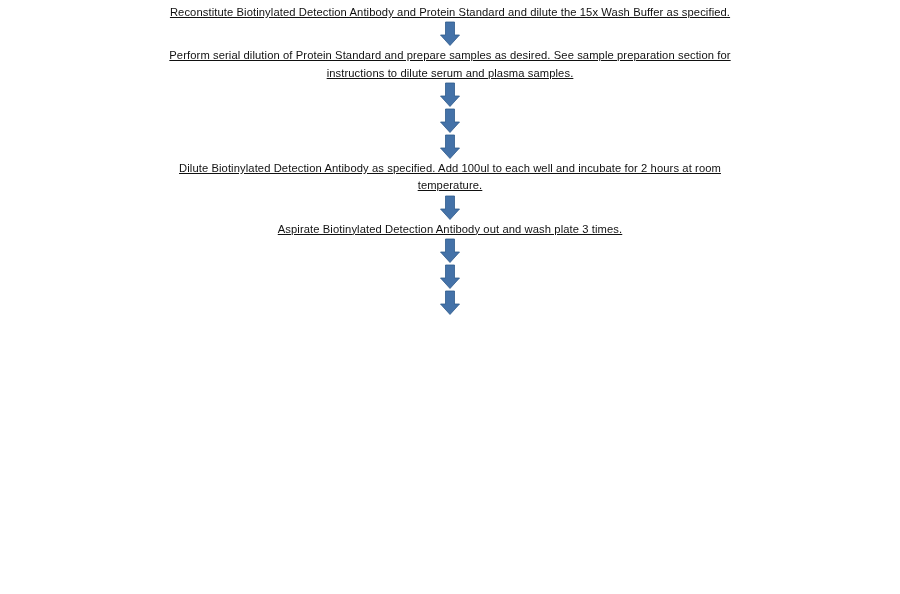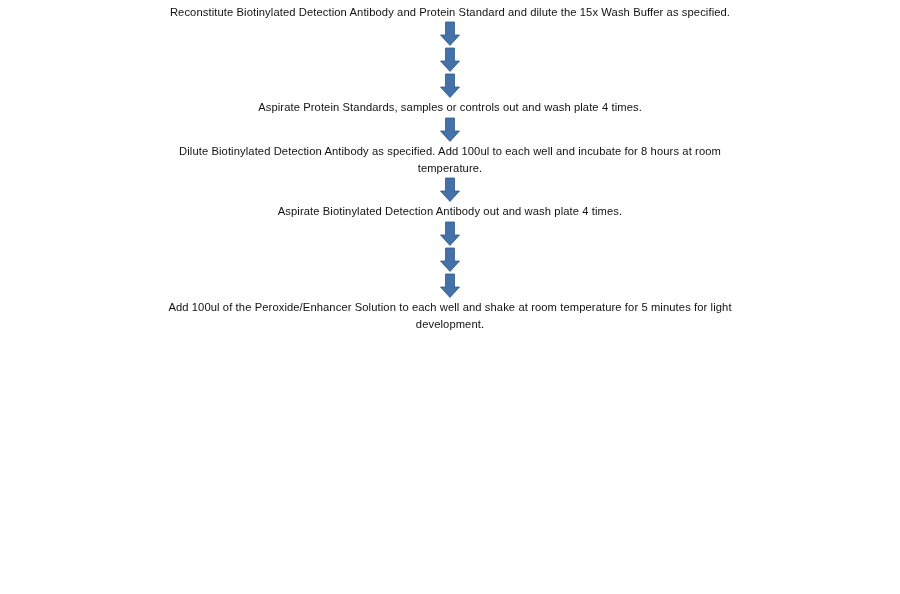--- a/index.html
+++ b/index.html
@@ -22,20 +22,21 @@
     flex-direction: column;
     align-items: center;
   }
   .step {
     width: 600px;
     text-align: center;
     font-size: 11.2px;
     line-height: 1.55;
     color: #111111;
     letter-spacing: 0.1px;
+    text-decoration: underline;
   }
   .arrow-wrap {
     display: flex;
     justify-content: center;
     align-items: center;
     height: 26px;
   }
   .arrow {
     display: block;
   }
@@ -45,51 +46,21 @@
 
 <div id="flow">
     <div class="step">Reconstitute Biotinylated Detection Antibody and Protein Standard and dilute the 15x Wash Buffer as specified.</div>
     <div class="arrow-wrap">
       <span>
         <svg class="arrow" width="26" height="26" viewBox="0 0 26 26" aria-hidden="true">
           <polygon points="8.5,1 17.5,1 17.5,14 22.5,14 13,24.5 3.5,14 8.5,14" fill="#4472a8" stroke="#2f5a8c" stroke-width="0.8" stroke-linejoin="round"></polygon>
         </svg>
       </span>
     </div>
-    <div class="arrow-wrap">
-      <span>
-        <svg class="arrow" width="26" height="26" viewBox="0 0 26 26" aria-hidden="true">
-          <polygon points="8.5,1 17.5,1 17.5,14 22.5,14 13,24.5 3.5,14 8.5,14" fill="#4472a8" stroke="#2f5a8c" stroke-width="0.8" stroke-linejoin="round"></polygon>
-        </svg>
-      </span>
-    </div>
-    <div class="arrow-wrap">
-      <span>
-        <svg class="arrow" width="26" height="26" viewBox="0 0 26 26" aria-hidden="true">
-          <polygon points="8.5,1 17.5,1 17.5,14 22.5,14 13,24.5 3.5,14 8.5,14" fill="#4472a8" stroke="#2f5a8c" stroke-width="0.8" stroke-linejoin="round"></polygon>
-        </svg>
-      </span>
-    </div>
-    <div class="step">Aspirate Protein Standards, samples or controls out and wash plate 4 times.</div>
-    <div class="arrow-wrap">
-      <span>
-        <svg class="arrow" width="26" height="26" viewBox="0 0 26 26" aria-hidden="true">
-          <polygon points="8.5,1 17.5,1 17.5,14 22.5,14 13,24.5 3.5,14 8.5,14" fill="#4472a8" stroke="#2f5a8c" stroke-width="0.8" stroke-linejoin="round"></polygon>
-        </svg>
-      </span>
-    </div>
-    <div class="step">Dilute Biotinylated Detection Antibody as specified. Add 100ul to each well and incubate for 8 hours at room temperature.</div>
-    <div class="arrow-wrap">
-      <span>
-        <svg class="arrow" width="26" height="26" viewBox="0 0 26 26" aria-hidden="true">
-          <polygon points="8.5,1 17.5,1 17.5,14 22.5,14 13,24.5 3.5,14 8.5,14" fill="#4472a8" stroke="#2f5a8c" stroke-width="0.8" stroke-linejoin="round"></polygon>
-        </svg>
-      </span>
-    </div>
-    <div class="step">Aspirate Biotinylated Detection Antibody out and wash plate 4 times.</div>
+    <div class="step">Perform serial dilution of Protein Standard and prepare samples as desired. See sample preparation section for instructions to dilute serum and plasma samples.</div>
     <div class="arrow-wrap">
       <span>
         <svg class="arrow" width="26" height="26" viewBox="0 0 26 26" aria-hidden="true">
           <polygon points="8.5,1 17.5,1 17.5,14 22.5,14 13,24.5 3.5,14 8.5,14" fill="#4472a8" stroke="#2f5a8c" stroke-width="0.8" stroke-linejoin="round"></polygon>
         </svg>
       </span>
     </div>
     <div class="arrow-wrap">
       <span>
         <svg class="arrow" width="26" height="26" viewBox="0 0 26 26" aria-hidden="true">
@@ -97,14 +68,43 @@
         </svg>
       </span>
     </div>
     <div class="arrow-wrap">
       <span>
         <svg class="arrow" width="26" height="26" viewBox="0 0 26 26" aria-hidden="true">
           <polygon points="8.5,1 17.5,1 17.5,14 22.5,14 13,24.5 3.5,14 8.5,14" fill="#4472a8" stroke="#2f5a8c" stroke-width="0.8" stroke-linejoin="round"></polygon>
         </svg>
       </span>
     </div>
-    <div class="step">Add 100ul of the Peroxide/Enhancer Solution to each well and shake at room temperature for 5 minutes for light development.</div>
+    <div class="step">Dilute Biotinylated Detection Antibody as specified. Add 100ul to each well and incubate for 2 hours at room temperature.</div>
+    <div class="arrow-wrap">
+      <span>
+        <svg class="arrow" width="26" height="26" viewBox="0 0 26 26" aria-hidden="true">
+          <polygon points="8.5,1 17.5,1 17.5,14 22.5,14 13,24.5 3.5,14 8.5,14" fill="#4472a8" stroke="#2f5a8c" stroke-width="0.8" stroke-linejoin="round"></polygon>
+        </svg>
+      </span>
+    </div>
+    <div class="step">Aspirate Biotinylated Detection Antibody out and wash plate 3 times.</div>
+    <div class="arrow-wrap">
+      <span>
+        <svg class="arrow" width="26" height="26" viewBox="0 0 26 26" aria-hidden="true">
+          <polygon points="8.5,1 17.5,1 17.5,14 22.5,14 13,24.5 3.5,14 8.5,14" fill="#4472a8" stroke="#2f5a8c" stroke-width="0.8" stroke-linejoin="round"></polygon>
+        </svg>
+      </span>
+    </div>
+    <div class="arrow-wrap">
+      <span>
+        <svg class="arrow" width="26" height="26" viewBox="0 0 26 26" aria-hidden="true">
+          <polygon points="8.5,1 17.5,1 17.5,14 22.5,14 13,24.5 3.5,14 8.5,14" fill="#4472a8" stroke="#2f5a8c" stroke-width="0.8" stroke-linejoin="round"></polygon>
+        </svg>
+      </span>
+    </div>
+    <div class="arrow-wrap">
+      <span>
+        <svg class="arrow" width="26" height="26" viewBox="0 0 26 26" aria-hidden="true">
+          <polygon points="8.5,1 17.5,1 17.5,14 22.5,14 13,24.5 3.5,14 8.5,14" fill="#4472a8" stroke="#2f5a8c" stroke-width="0.8" stroke-linejoin="round"></polygon>
+        </svg>
+      </span>
+    </div>
   </div>
 
 </body></html>

